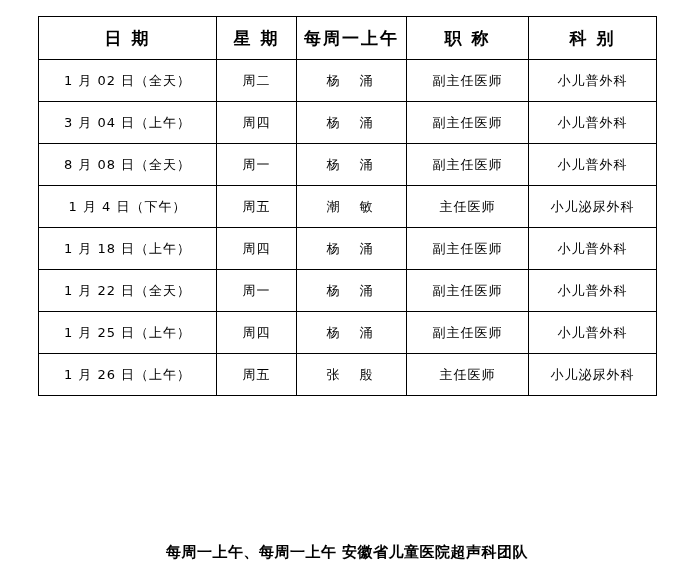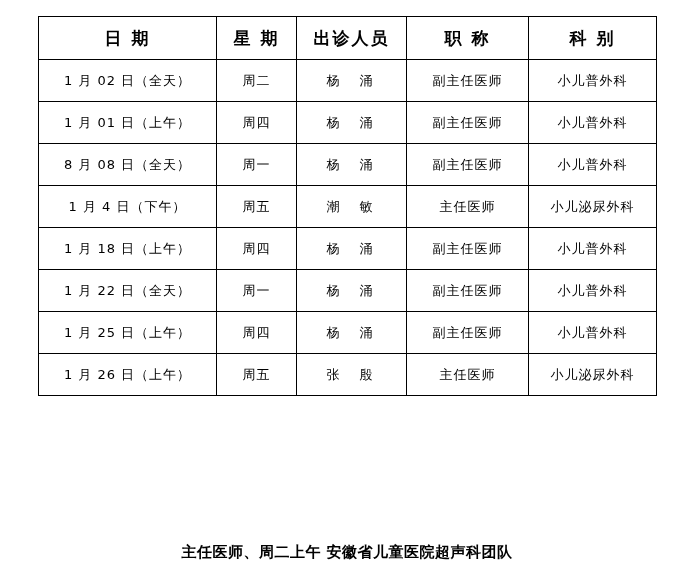--- a/index.html
+++ b/index.html
@@ -82,35 +82,35 @@
         <col class="c-date">
         <col class="c-week">
         <col class="c-doctor">
         <col class="c-title">
         <col class="c-dept">
       </colgroup>
       <thead>
         <tr>
           <th>日 期</th>
           <th>星 期</th>
-          <th>出诊人员</th>
+          <th>每周一上午</th>
           <th>职 称</th>
           <th>科 别</th>
         </tr>
       </thead>
       <tbody>
         <tr>
           <td>1 月 02 日（全天）</td>
           <td>周二</td>
           <td><span class="doctor-name">杨  涌</span></td>
           <td>副主任医师</td>
           <td>小儿普外科</td>
         </tr>
         <tr>
-          <td>1 月 01 日（上午）</td>
+          <td>3 月 04 日（上午）</td>
           <td>周四</td>
           <td><span class="doctor-name">杨  涌</span></td>
           <td>副主任医师</td>
           <td>小儿普外科</td>
         </tr>
         <tr>
           <td>8 月 08 日（全天）</td>
           <td>周一</td>
           <td><span class="doctor-name">杨  涌</span></td>
           <td>副主任医师</td>
@@ -148,15 +148,15 @@
           <td>1 月 26 日（上午）</td>
           <td>周五</td>
           <td><span class="doctor-name">张  殷</span></td>
           <td>主任医师</td>
           <td>小儿泌尿外科</td>
         </tr>
       </tbody>
     </table>
   </div>
 
-  <div class="footer">主任医师、周二上午 安徽省儿童医院超声科团队</div>
+  <div class="footer">每周一上午、每周一上午 安徽省儿童医院超声科团队</div>
 
 </div>
 
 </body></html>

